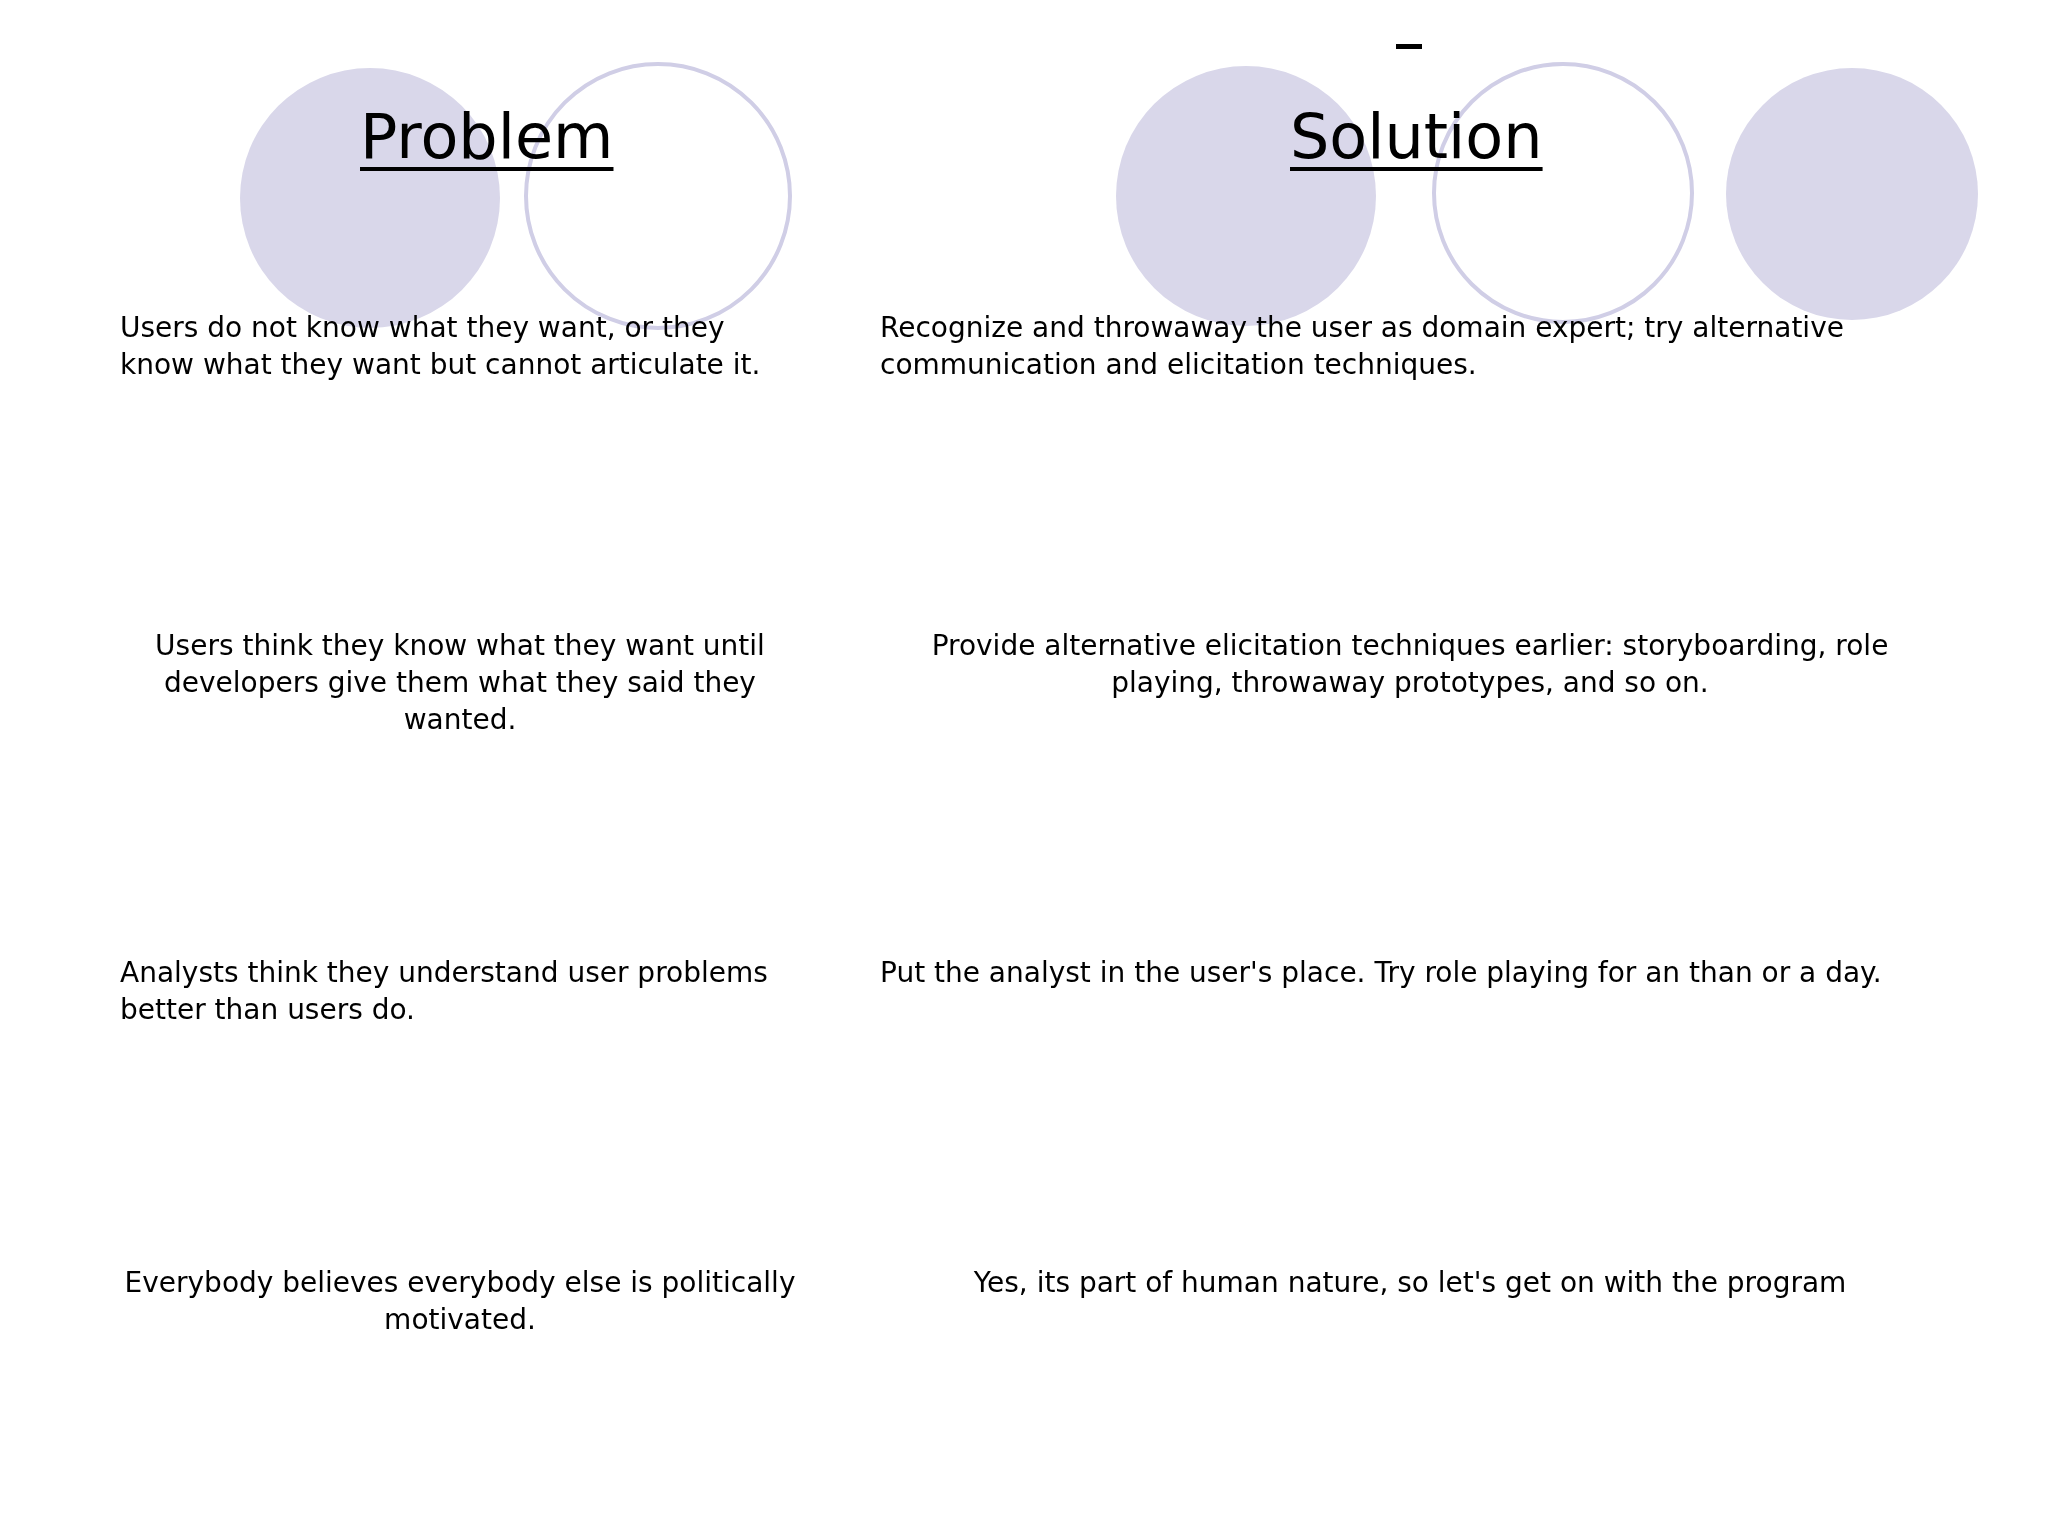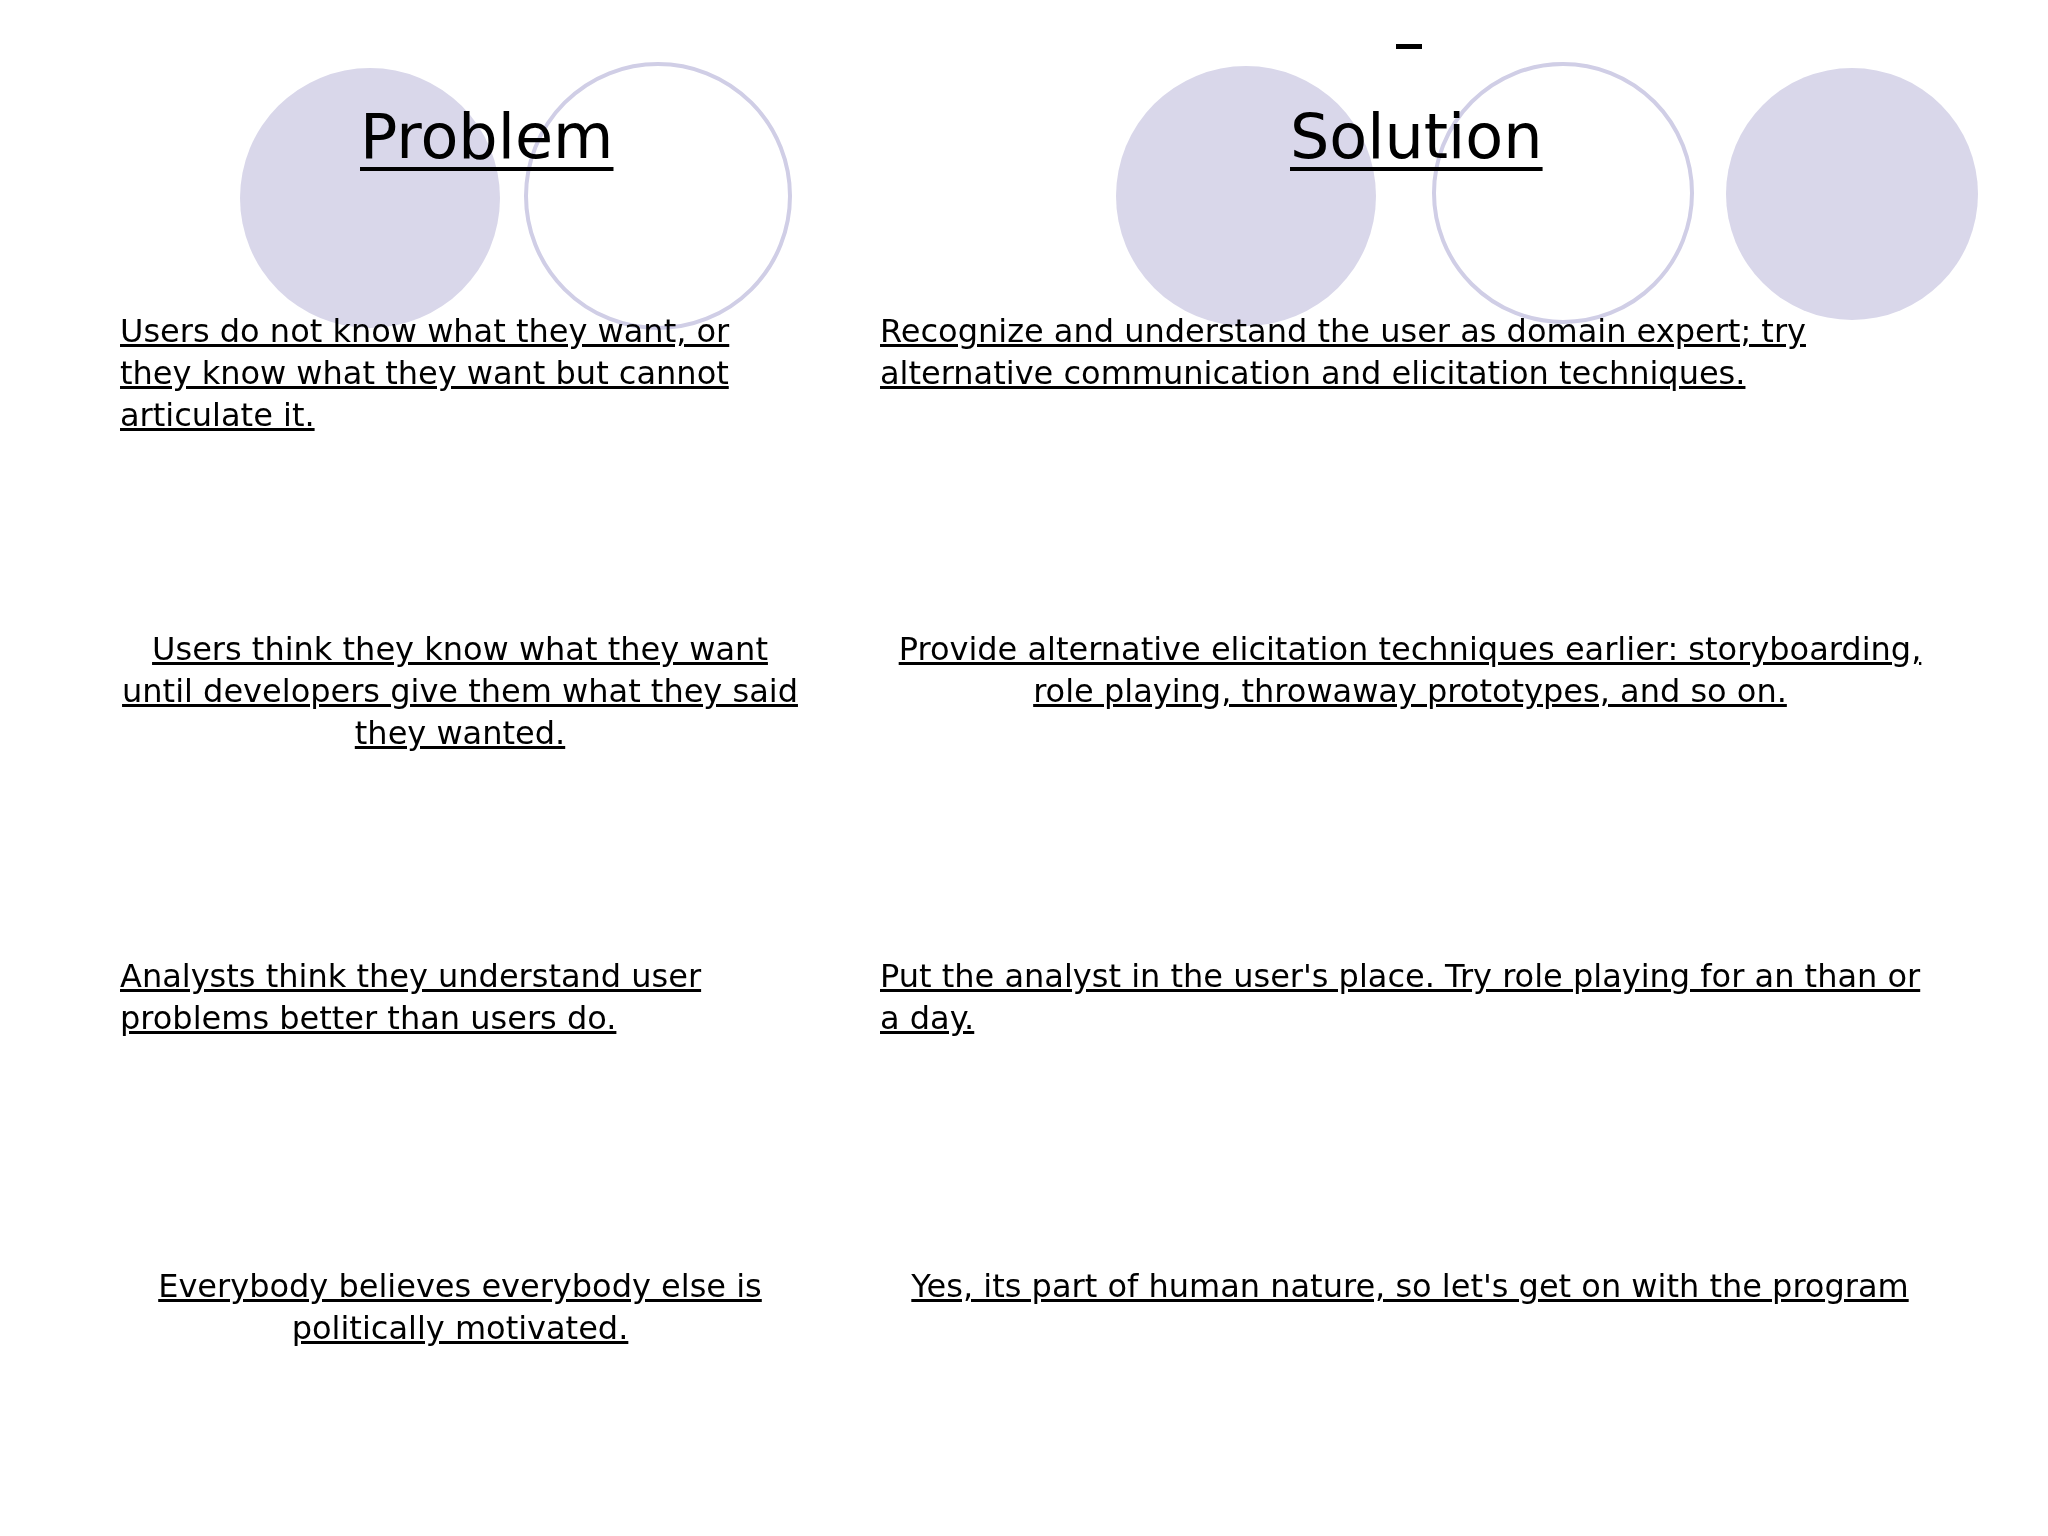--- a/index.html
+++ b/index.html
@@ -72,26 +72,25 @@
 
   
   .col {
     position: absolute;
     top: 310px;
   }
   #col-problem  { left: 120px;  width: 690px; }
   #col-solution { left: 880px;  width: 1070px; }
 
   .entry {
-    font-size: 32px;
+    font-size: 28px;
     line-height: 1.32;
     color: #000000;
     position: absolute;
     width: 100%;
-    text-decoration: underline;
   }
   .entry.r0 { top: 0px;   }
   .entry.r1 { top: 318px; text-align: center; }
   .entry.r2 { top: 645px; }
   .entry.r3 { top: 955px; text-align: center; }
 
   #col-problem .entry  { width: 680px;  }
   #col-solution .entry { width: 1060px; }
 </style>
 </head>
@@ -113,19 +112,19 @@
   <h1 class="heading" id="heading-problem">Problem</h1>
 
   <div class="col" id="col-problem">
     <div class="entry r0">Users do not know what they want, or they know what they want but cannot articulate it.</div>
     <div class="entry r1">Users think they know what they want until developers give them what they said they wanted.</div>
     <div class="entry r2">Analysts think they understand user problems better than users do.</div>
     <div class="entry r3">Everybody believes everybody else is politically motivated.</div>
   </div>
 
   <div class="col" id="col-solution">
-    <div class="entry r0">Recognize and understand the user as domain expert; try alternative communication and elicitation techniques.</div>
+    <div class="entry r0">Recognize and throwaway the user as domain expert; try alternative communication and elicitation techniques.</div>
     <div class="entry r1">Provide alternative elicitation techniques earlier: storyboarding, role playing, throwaway prototypes, and so on.</div>
     <div class="entry r2">Put the analyst in the user's place. Try role playing for an than or a day.</div>
     <div class="entry r3">Yes, its part of human nature, so let's get on with the program</div>
   </div>
 
 </div>
 
 </body></html>

